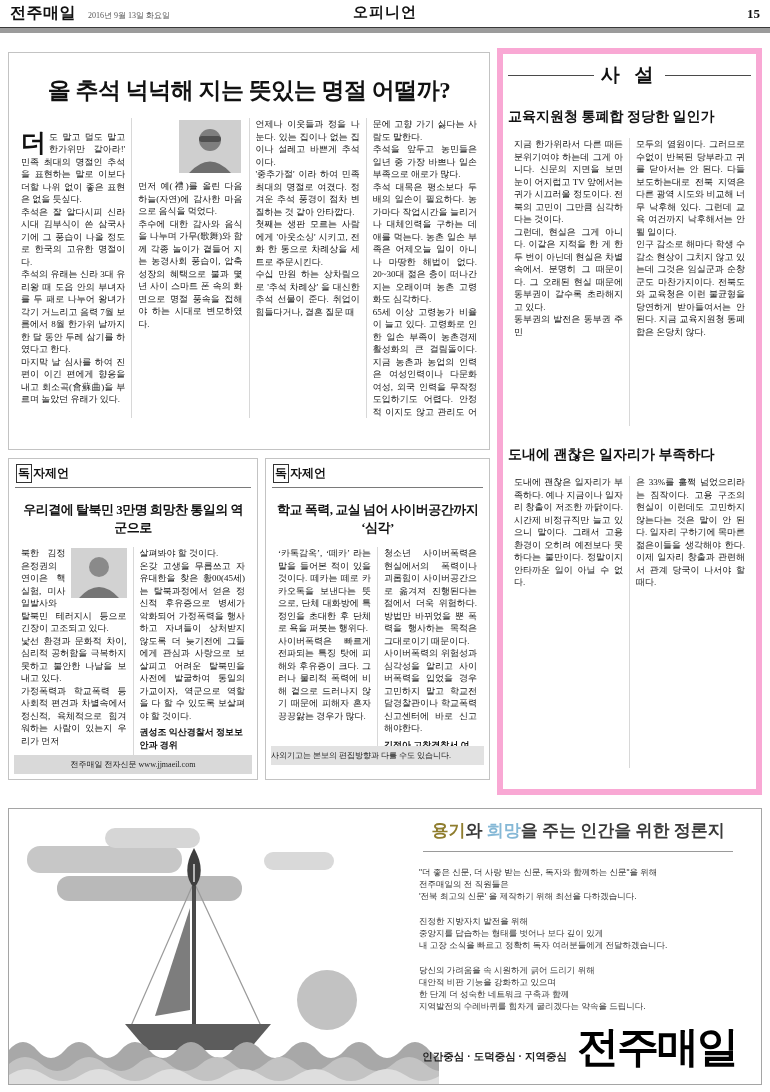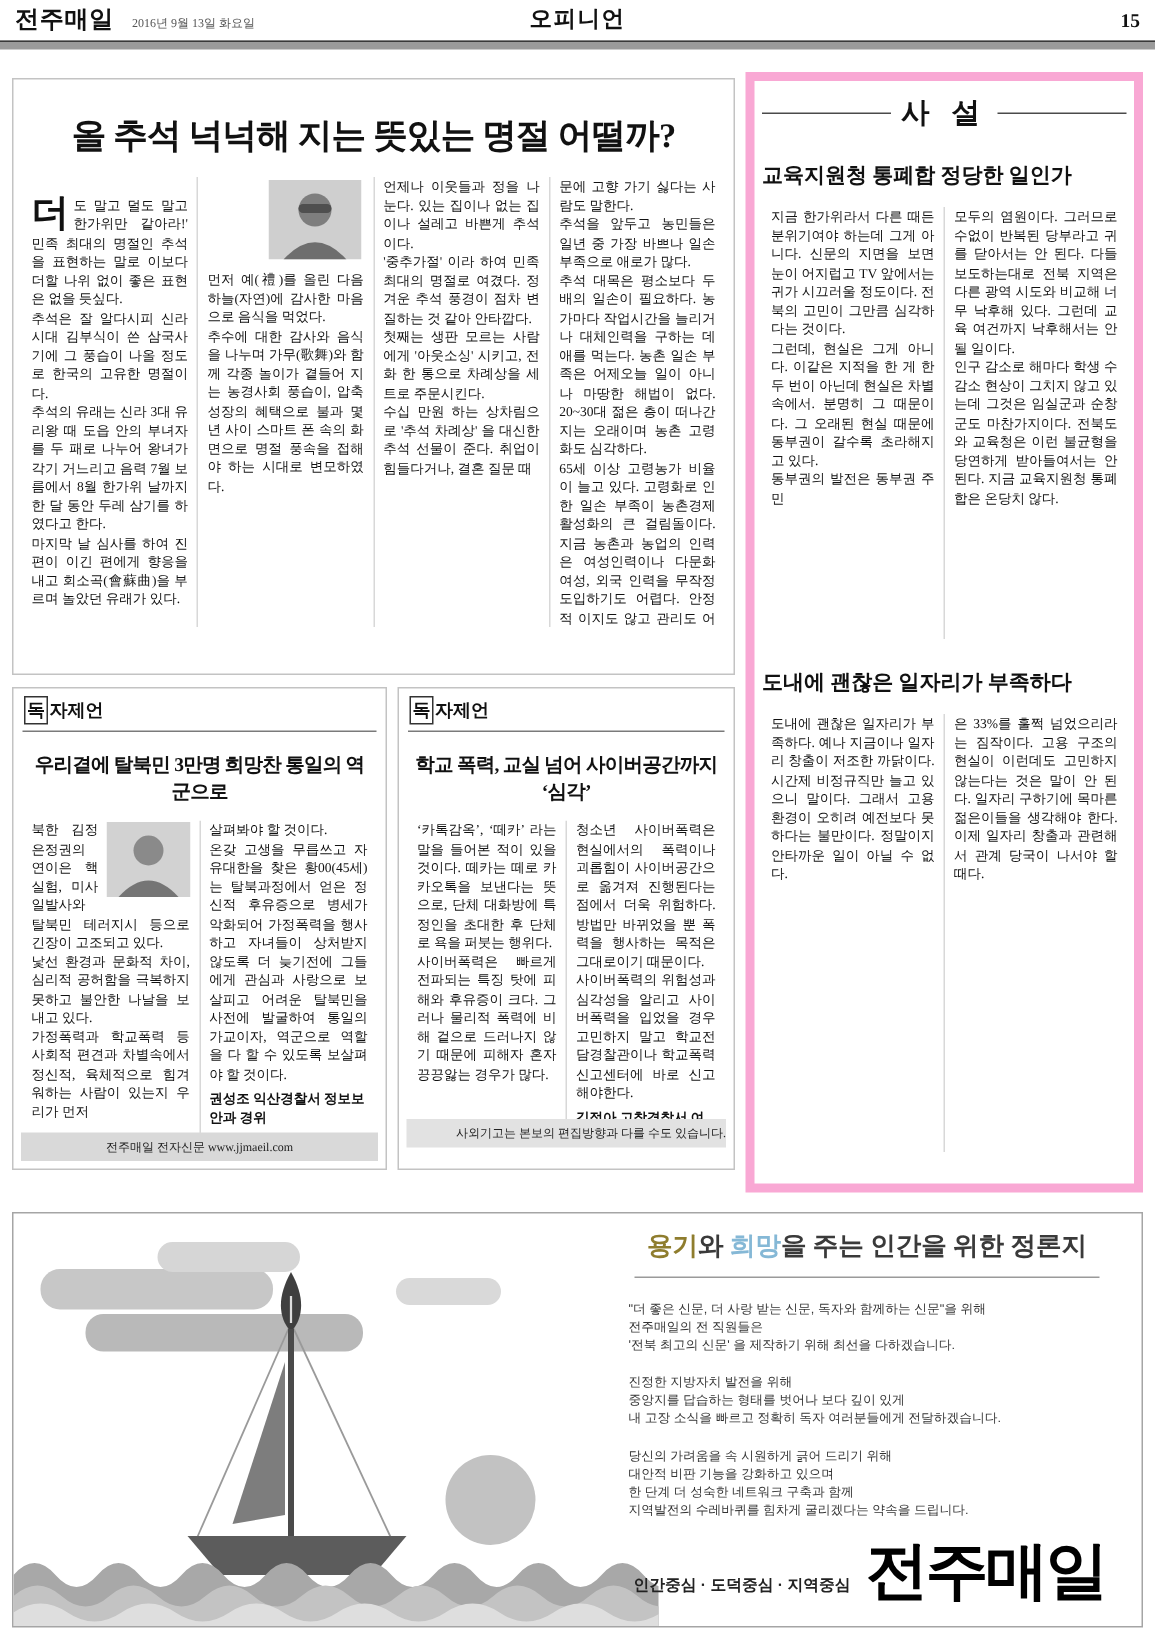--- a/index.html
+++ b/index.html
@@ -42,21 +42,21 @@
   .box-reader2{left:265px;width:225px;}
   .rd-labelrow{border-bottom:1px solid #7a7a7a;padding:0 1px 4px;font-size:12px;font-weight:bold;}
   .rd-label-first{display:inline-block;border:1px solid #333;padding:0 1px;margin-right:1px;}
   .rd-head{text-align:center;font-size:13px;font-weight:bold;margin:13px 4px 10px;letter-spacing:-0.5px;}
   .rd-body1{height:218px;}
   .rd-body2{height:216px;}
   .photo-sm{float:right;width:56px;height:50px;margin:1px 0 4px 5px;}
   .credit{display:block;font-weight:bold;margin-top:4px;}
   .rd-footer{position:absolute;left:5px;right:5px;bottom:5px;background:#d9d9d9;text-align:center;
              font-size:8px;padding:4px 0;color:#222;}
-  .rd-notice{position:absolute;left:5px;right:5px;bottom:14px;background:#e2e2e2;text-align:right;
+  .rd-notice{position:absolute;left:5px;right:5px;bottom:14px;background:#e2e2e2;text-align:left;
              font-size:8px;padding:4px 0;color:#222;}
   
   .box-promo{left:8px;top:808px;width:754px;height:277px;border:1px solid #a5a5a5;}
   .promo-art{position:absolute;left:0;bottom:0;width:430px;height:272px;}
   .promo-right{position:absolute;right:24px;top:10px;width:318px;font-family:"Liberation Sans", sans-serif;}
   .promo-heading{text-align:center;font-size:17px;font-weight:bold;padding-bottom:9px;
                  border-bottom:1px solid #9a9a9a;margin:0 4px 14px;font-family:"Liberation Serif", serif;}
   .hl-gold{color:#8f7d2e;}
   .hl-blue{color:#85b8d6;}
   .hl-dark{color:#3a3a3a;}

